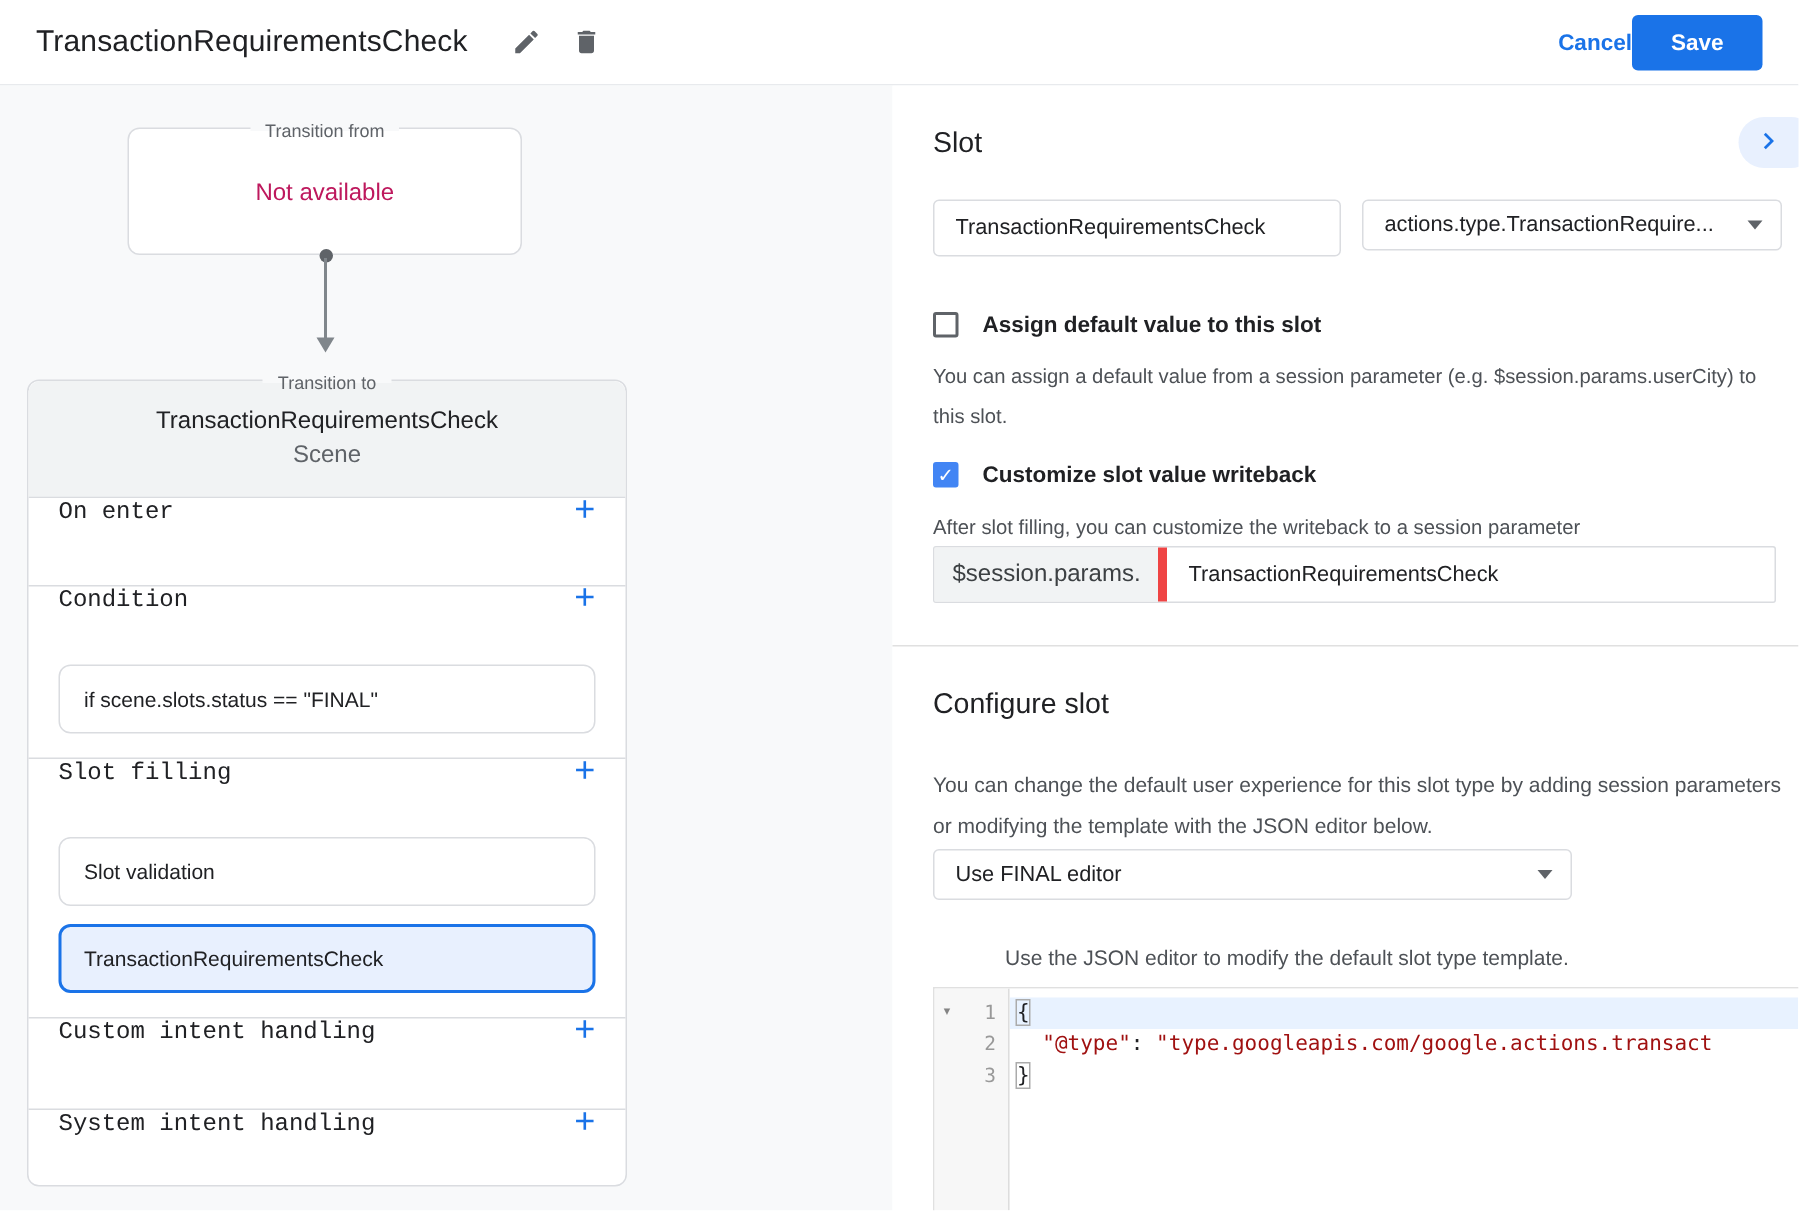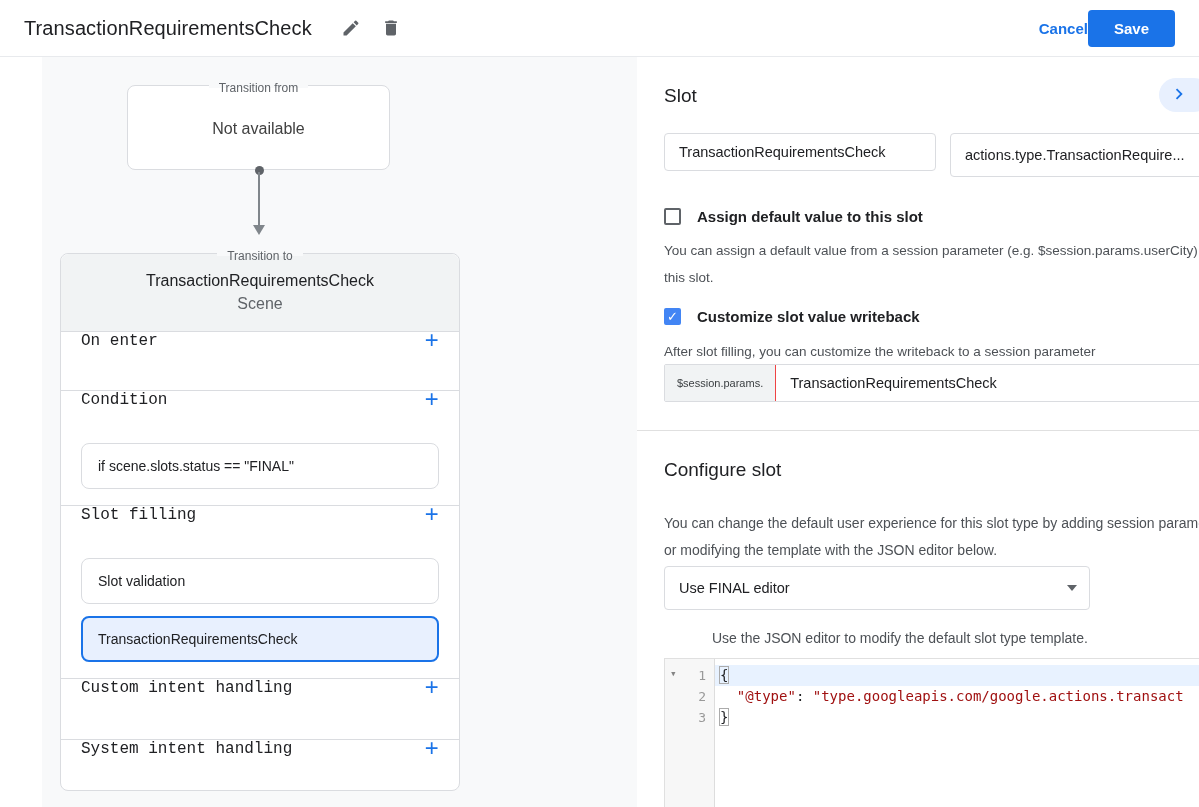--- a/index.html
+++ b/index.html
@@ -14,33 +14,33 @@
     justify-content:center; cursor:pointer; }
   .title-icon + .title-icon { margin-left:18px; }
   .title-icon svg { fill:#5f6368; }
   .header-actions { margin-left:auto; display:flex; align-items:center; }
   .cancel-btn { color:#1a73e8; font-size:15px; font-weight:700; background:none; border:none;
     cursor:pointer; font-family:inherit; }
   .save-btn { background:#1a73e8; color:#fff; font-size:15px; font-weight:700; border:none;
     border-radius:4px; padding:0 26px; height:37px; cursor:pointer; font-family:inherit;text-align:right; }
 
   
-  .content { display:flex; height:750px;padding-left:42px; }
+  .content { display:flex; height:750px; }
   .diagram-panel { position:relative; width:595px; background:#f8f9fa; flex:none; }
   .detail-panel { position:relative; flex:1; background:#fff; }
 
   
   .flow-box { position:absolute; left:85px; top:28px; width:263px; height:85px;
     background:#fff; border:1px solid #dadce0; border-radius:8px; }
   .flow-legend { position:absolute; top:-8px; left:0; right:0; text-align:center; }
   .flow-legend span { display:inline-block; padding:0 10px; font-size:12px; color:#5f6368;
     background:linear-gradient(#f8f9fa 52%, #fff 52%); }
   .card-legend span { background:linear-gradient(#f8f9fa 52%, #f1f3f4 52%); }
   .flow-box-value { position:absolute; top:34px; left:0; right:0; text-align:center;
-    font-size:16px; color:#404040; }
+    font-size:16px; color:#be185d; }
   .conn-dot { position:absolute; left:213px; top:109px; width:9px; height:9px;
     border-radius:50%; background:#5f6368; }
   .conn-line { position:absolute; left:216px; top:115px; width:2px; height:55px; background:#80868b; }
   .conn-arrow { position:absolute; left:211px; top:168px; width:0; height:0;
     border-left:6px solid transparent; border-right:6px solid transparent;
     border-top:10px solid #80868b; }
 
   .scene-card { position:absolute; left:18px; top:196px; width:400px; height:538px;
     background:#fff; border:1px solid #dadce0; border-radius:8px; }
   .scene-header { height:78px; background:#f1f3f4; border-bottom:1px solid #dadce0;
@@ -63,39 +63,39 @@
 
   
   .panel-heading { position:absolute; left:27px; font-size:19px; font-weight:400; color:#202124; }
   .collapse-btn { position:absolute; right:-12px; top:21px; width:52px; height:34px;
     border-radius:17px; background:#e8f0fe; border:none; cursor:pointer;
     display:flex; align-items:center; padding-left:9px; }
   .collapse-btn svg { fill:#1a73e8; }
 
   .text-input { position:absolute; height:38px; border:1px solid #dadce0; border-radius:4px;
     font-size:14.5px; color:#202124; padding:0 14px; font-family:inherit; background:#fff; }
-  .select-box { position:absolute; height:44px; border:1px solid #dadce0; border-radius:4px;
+  .select-box { position:absolute; height:34px; border:1px solid #dadce0; border-radius:4px;
     background:#fff; display:flex; align-items:center; justify-content:space-between;
     padding:0 12px 0 14px; font-size:14.5px; color:#202124; cursor:pointer; }
   .select-box .sel-text { overflow:hidden; white-space:nowrap; text-overflow:ellipsis; }
   .caret-down { width:0; height:0; border-left:5px solid transparent;
     border-right:5px solid transparent; border-top:6px solid #5f6368; margin-left:10px; flex:none; }
 
   .check-row { position:absolute; left:27px; display:flex; align-items:center; gap:16px; cursor:pointer; }
   .checkbox { width:17px; height:17px; border:2px solid #5f6368; border-radius:2px;
     background:#fff; flex:none; display:flex; align-items:center; justify-content:center; }
   .checkbox.checked { background:#4285f4; border-color:#4285f4; color:#fff; font-size:13px;
     font-weight:700; line-height:1; }
   .check-label { font-size:15px; font-weight:700; color:#202124; }
   .desc-text { position:absolute; left:27px; font-size:13.5px; color:#4d5156; line-height:27px; }
 
   .writeback-input { position:absolute; left:27px; top:307px; width:562px; height:38px;
     border:1px solid #dadce0; border-radius:2px; display:flex; align-items:stretch; background:#fff; }
-  .wb-prefix { background:#f1f3f4; border-right:1px solid #ef4444; display:flex;
-    align-items:center; padding:0 12px; font-size:11px; color:#3c4043; flex:none; }
+  .wb-prefix { background:#f1f3f4; border-right:6px solid #ef4444; display:flex;
+    align-items:center; padding:0 12px; font-size:16px; color:#3c4043; flex:none; }
   .wb-value { border:none; outline:none; flex:1; padding:0 14px; font-size:14.5px;
     color:#202124; font-family:inherit; background:transparent; }
 
   .h-divider { position:absolute; left:0; right:0; top:373px; height:1px; background:#e0e0e0; }
 
   
   .json-editor { position:absolute; left:27px; right:0; top:601px; bottom:0;
     border-top:1px solid #e0e0e0; border-left:1px solid #e0e0e0;
     display:flex; font-family:"DejaVu Sans Mono",monospace; font-size:14px; overflow:hidden; }
   .editor-gutter { width:50px; background:#f7f7f7; border-right:1px solid #ddd;

